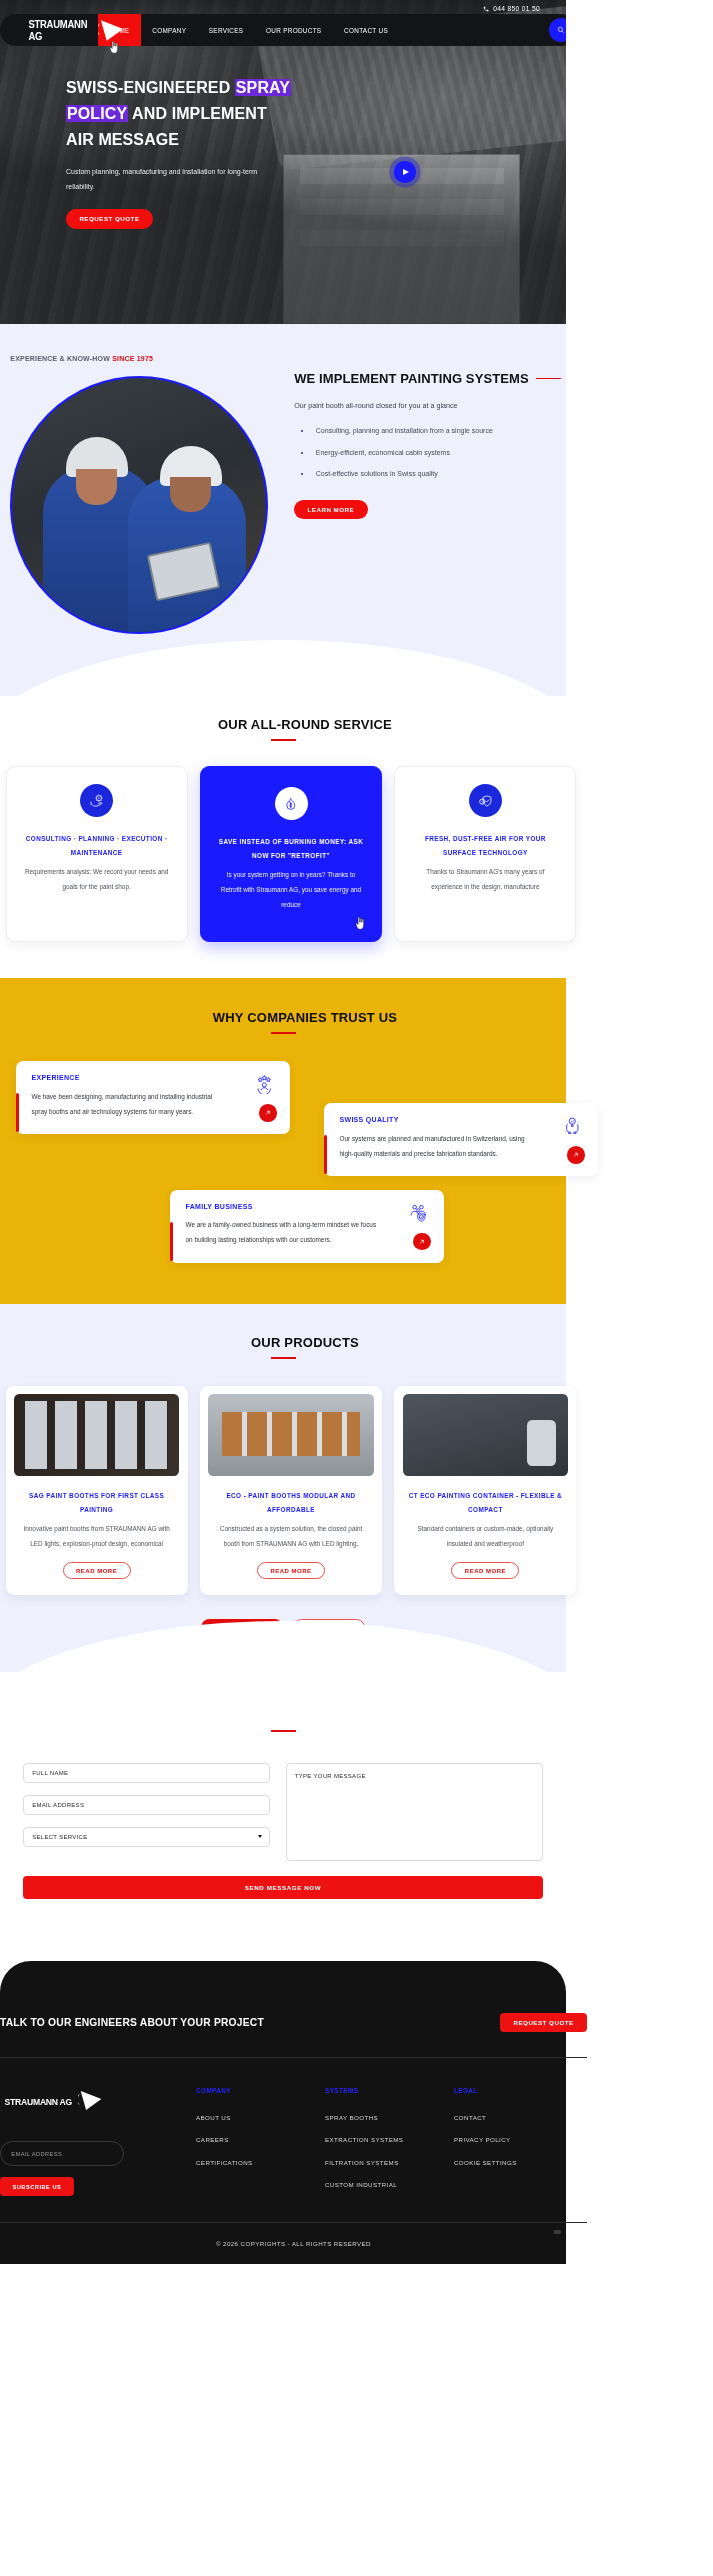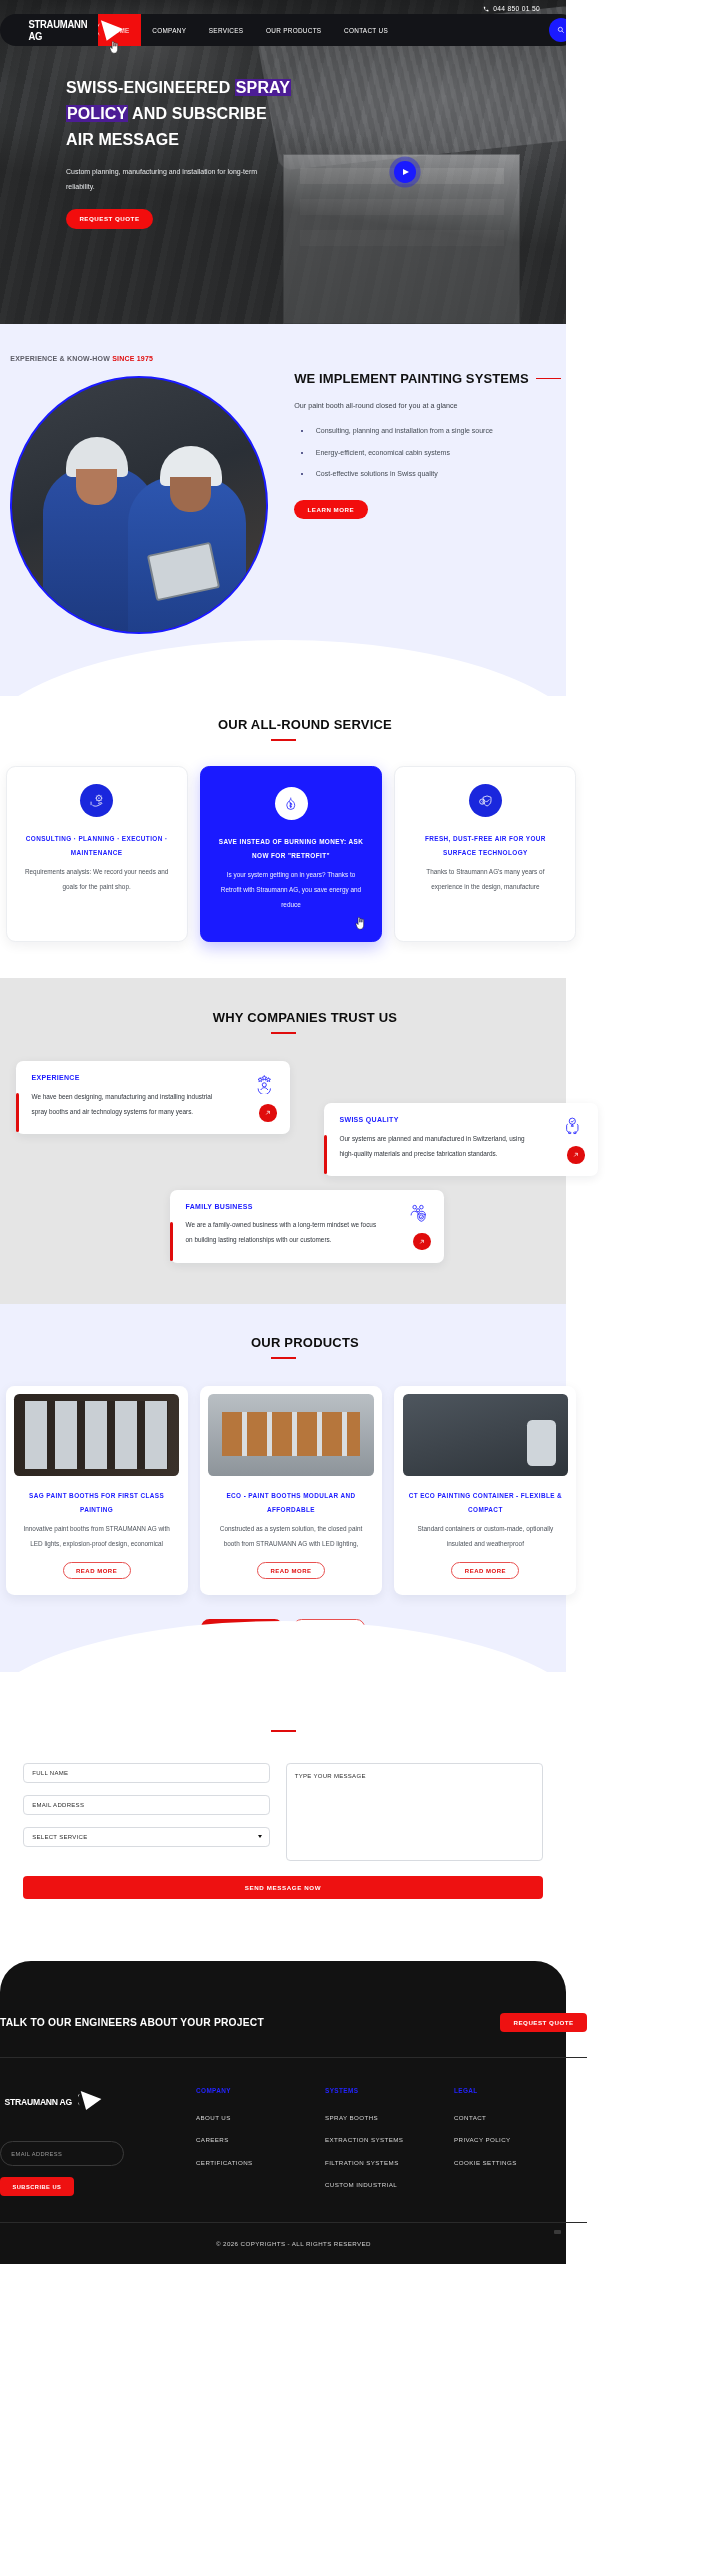--- a/index.html
+++ b/index.html
@@ -92,21 +92,21 @@
   .search-btn svg{ width:7.7px; height:7.7px; stroke:#fff; fill:none; stroke-width:2.2; }
   .cursor-hand{
     position:absolute; z-index:9; width:10.3px; height:13.4px;
   }
 
   .hero-inner{ position:relative; z-index:4; padding:29px 0 0 66px; max-width:381px; }
   .hero-h1{
     font-size:16px; line-height:1.62; font-weight:bold; color:#fff;
     letter-spacing:0.1px; font-family:"Liberation Sans",sans-serif;
   }
-  .hl{ background:#4c1d95; color:#fff; padding:0 1px; }
+  .hl{ background:#6d28d9; color:#fff; padding:0 1px; }
   .hero-sub{ margin-top:12.4px; color:#e6e8ea; font-size:7px; line-height:2.1; max-width:206px;}
   .btn-red{
     display:inline-block; background:#f20d0d; color:#fff; border:none;
     border-radius:20.6px; padding:6.2px 13.4px; font-size:6.2px; letter-spacing:0.5px;
     font-weight:bold; cursor:pointer; margin-top:14.4px;
     font-family:"Liberation Sans Narrow","Liberation Sans",sans-serif;
   }
   .play-btn{
     position:absolute; right:150px; top:161px; z-index:5;
     width:21.6px; height:21.6px; border-radius:50%; background:#1a1aff;
@@ -189,21 +189,21 @@
   .svc-icon svg{ width:17.5px; height:17.5px; }
   .svc-title{
     color:#1a1aff; font-size:6.4px; letter-spacing:0.4px; line-height:2.2;
     font-weight:600; margin-bottom:5.2px;
   }
   .svc-card.blue .svc-title{ color:#fff; }
   .svc-text{ color:#4d535b; font-size:6.4px; line-height:2.3; }
   .svc-card.blue .svc-text{ color:#eef0ff; }
 
   
-  .sec-trust{ background:#e5e5e5; padding:32px 16px 41px; }
+  .sec-trust{ background:#eab308; padding:32px 16px 41px; }
   .trust-rows{ width:582px; margin:27px auto 0; }
   .trust-row{ display:flex; gap:16.5px; }
   .trust-row.center{ justify-content:center; margin-top:13.4px; }
   .trust-card{
     width:274px; background:#fff; border-radius:7.2px; padding:13.4px 14.4px 15.5px 15.5px;
     position:relative; box-shadow:0 2.6px 9.3px rgba(20,25,40,.07);
   }
   .trust-card:before{
     content:""; position:absolute; left:0; top:32px; width:2.6px; height:39px;
     background:#e00c0c; border-radius:1.5px;
@@ -376,21 +376,21 @@
       </nav>
 
       <svg class="cursor-hand" style="left:109px; top:27px;" viewBox="0 0 20 26">
         <path d="M6 2c0-1 .8-1.6 1.6-1.6S9.2 1 9.2 2v8h.8V4.2c0-.9.7-1.5 1.5-1.5s1.5.6 1.5 1.5V10h.8V5.6c0-.9.7-1.5 1.5-1.5s1.5.6 1.5 1.5v10.2c0 4.6-2.6 8-6.6 8-3.5 0-5-2-6.4-4.6L2 14.4c-.5-.9-.2-1.9.7-2.3.8-.4 1.7 0 2.2.8l1.1 1.9V2z" fill="#fff" stroke="#111" stroke-width="1"></path>
       </svg>
     </div>
 
     <div class="hero-inner">
       <h1 class="hero-h1">
         <span>SWISS-ENGINEERED </span><span class="hl">SPRAY</span><br>
-        <span class="hl">POLICY</span><span> AND SUBSCRIBE</span><br>
+        <span class="hl">POLICY</span><span> AND IMPLEMENT</span><br>
         <span>AIR MESSAGE</span>
       </h1>
       <p class="hero-sub">Custom planning, manufacturing and installation for long-term reliability.</p>
       <button class="btn-red">REQUEST QUOTE</button>
     </div>
 
     <div class="play-btn">
       <i></i>
     </div>
   </section>

